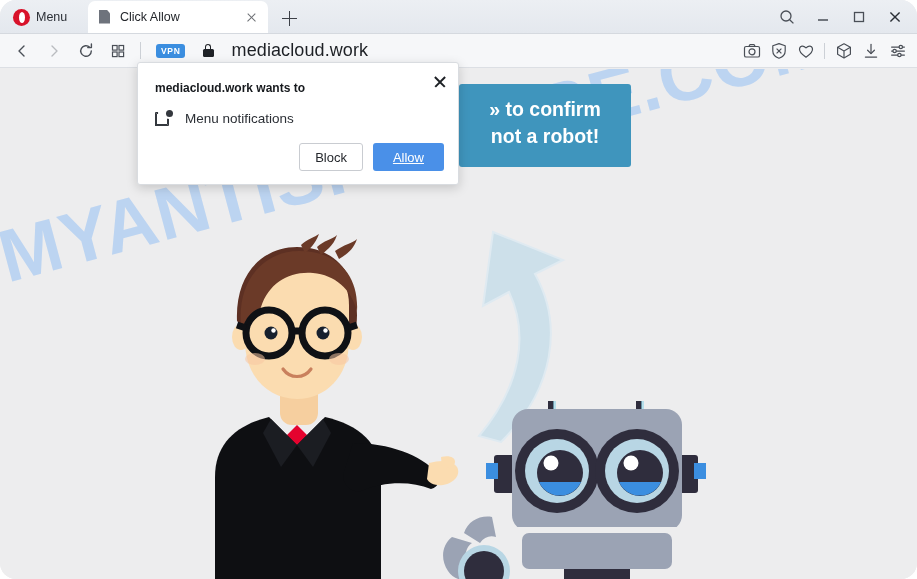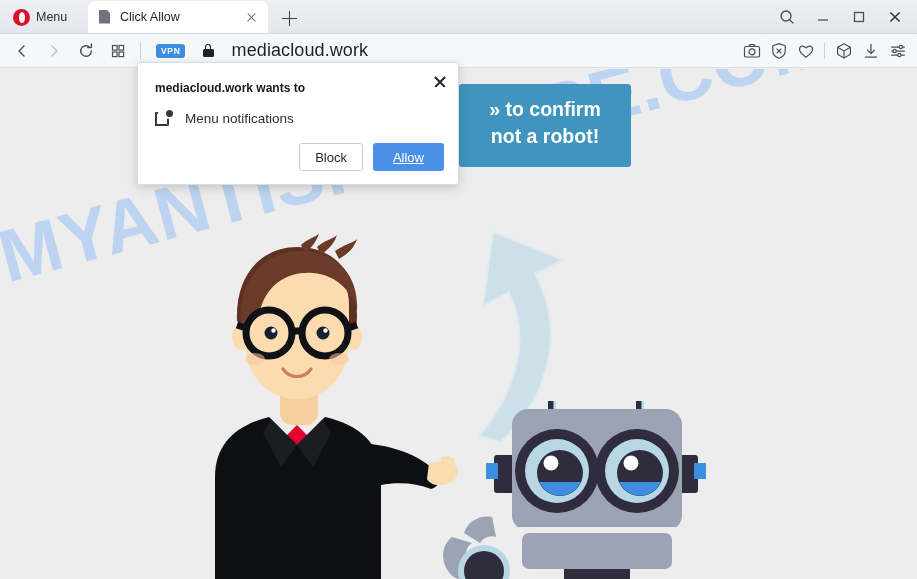--- a/index.html
+++ b/index.html
@@ -9,20 +9,21 @@
     overflow: hidden;
     font-family: "Liberation Sans", sans-serif;
     background: #ffffff;
   }
 
   .browser {
     position: relative;
     width: 917px; height: 579px;
     overflow: hidden;
     background: #ededee;
+    border-radius: 16px;
   }
 
   
   .tabstrip {
     position: absolute; left: 0; top: 0;
     width: 917px; height: 34px;
     background: linear-gradient(#eceff3, #e4e8ee);
     border-bottom: 1px solid #d5d9df;
   }
 

